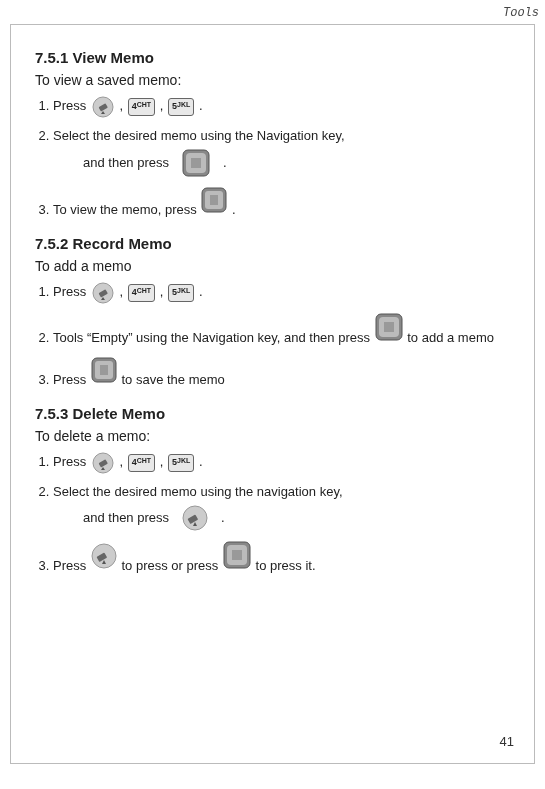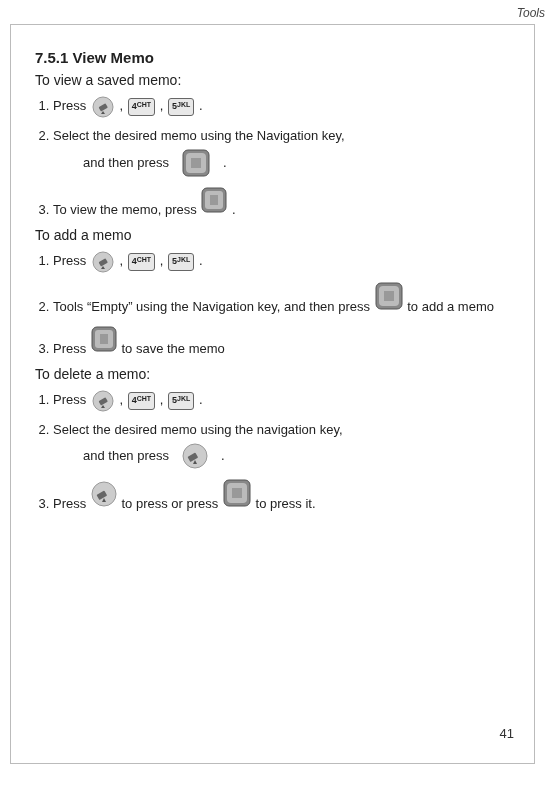--- a/index.html
+++ b/index.html
@@ -9,24 +9,25 @@
       font-family: Arial, sans-serif;
       font-size: 13px;
       color: #222;
       background: #fff;
       position: relative;
       overflow: hidden;
     }
 
     .page-header {
       text-align: right;
-      padding: 6px 0 2px 0;
+      padding: 6px 6px 2px 0;
       font-size: 12px;
       color: #444;
       font-style: italic;
+      font-family: Liberation Mono, monospace;
     }
 
     .page-content {
       border: 1px solid #bbb;
       margin: 2px 10px 10px 10px;
       padding: 14px 20px 20px 24px;
       min-height: 740px;
       position: relative;
     }
 
@@ -81,21 +82,21 @@
       padding-left: 30px;
       margin-top: 2px;
       margin-bottom: 4px;
       display: flex;
       align-items: center;
       gap: 12px;
     }
 
     .page-number {
       position: absolute;
-      bottom: 22px;
+      bottom: 14px;
       right: 20px;
       font-size: 13px;
       color: #333;
     }
 
     .section-gap {
       margin-top: 16px;
     }
   </style>
 </head>
@@ -144,20 +145,21 @@
       <span>To view the memo, press </span>
       <svg width="28" height="28" viewBox="0 0 28 28">
         <rect x="2" y="2" width="24" height="24" rx="5" fill="#888" stroke="#555" stroke-width="1"></rect>
         <rect x="5" y="5" width="18" height="18" rx="3" fill="#bbb"></rect>
         <polygon points="10,9 18,9 18,19 10,19" fill="#777" opacity="0.5"></polygon>
       </svg>
       <span>.</span>
     </li>
   </ol>
 
+  <h2 class="section-gap">7.5.2 Record Memo</h2>
   <p class="section-intro">To add a memo</p>
 
   <ol>
     <li>
       <span>Press </span>
       <svg class="icon-pencil" viewBox="0 0 22 22">
         <ellipse cx="11" cy="11" rx="10" ry="10" fill="#ccc" stroke="#999" stroke-width="1"></ellipse>
         <rect x="7" y="9" width="8" height="5" rx="1" fill="#666" transform="rotate(-30 11 11)"></rect>
         <polygon points="11,15 13,18 9,18" fill="#555"></polygon>
       </svg>
@@ -180,20 +182,21 @@
       <span>Press </span>
       <svg width="28" height="28" viewBox="0 0 28 28">
         <rect x="2" y="2" width="24" height="24" rx="5" fill="#888" stroke="#555" stroke-width="1"></rect>
         <rect x="5" y="5" width="18" height="18" rx="3" fill="#bbb"></rect>
         <polygon points="10,9 18,9 18,19 10,19" fill="#777" opacity="0.5"></polygon>
       </svg>
       <span> to save the memo</span>
     </li>
   </ol>
 
+  <h2 class="section-gap">7.5.3 Delete Memo</h2>
   <p class="section-intro">To delete a memo:</p>
 
   <ol>
     <li>
       <span>Press </span>
       <svg class="icon-pencil" viewBox="0 0 22 22">
         <ellipse cx="11" cy="11" rx="10" ry="10" fill="#ccc" stroke="#999" stroke-width="1"></ellipse>
         <rect x="7" y="9" width="8" height="5" rx="1" fill="#666" transform="rotate(-30 11 11)"></rect>
         <polygon points="11,15 13,18 9,18" fill="#555"></polygon>
       </svg>

